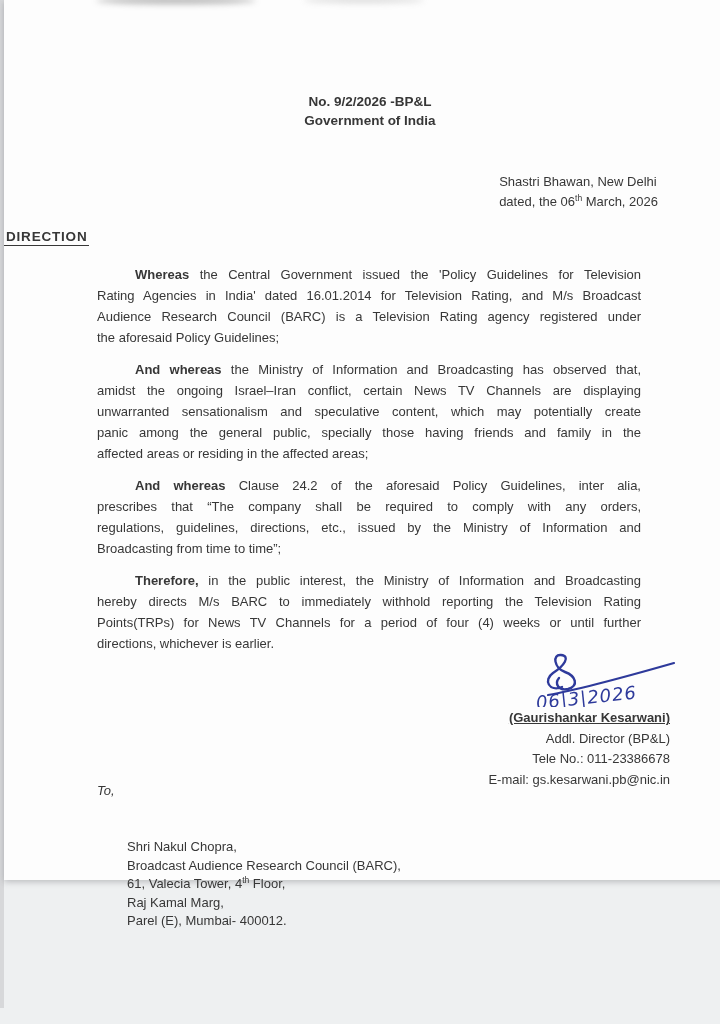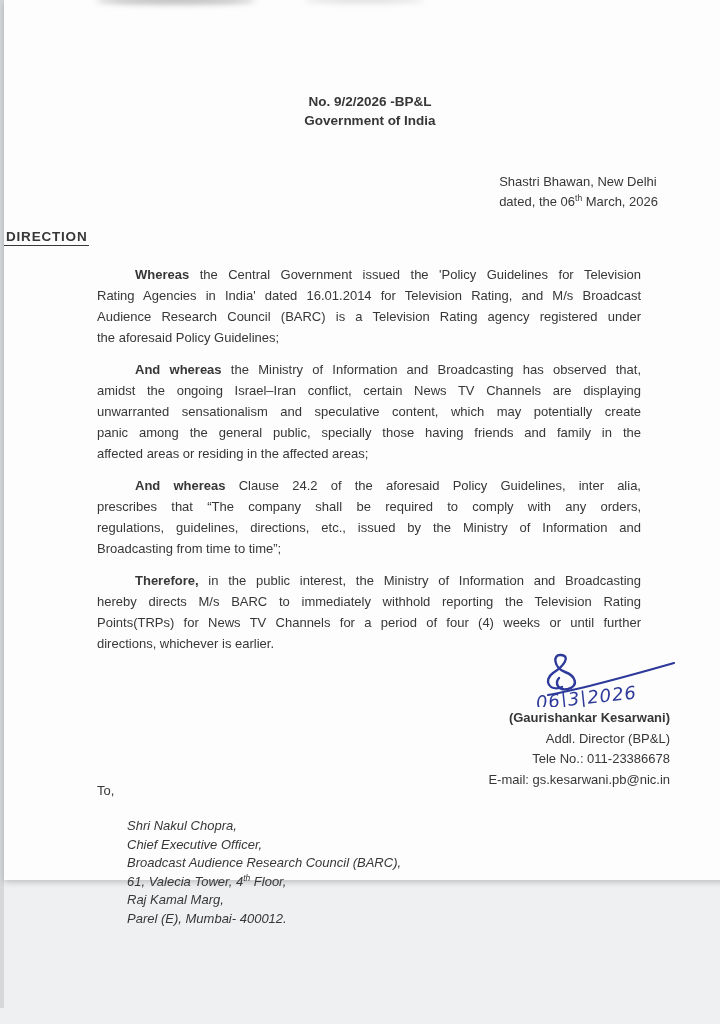--- a/index.html
+++ b/index.html
@@ -30,24 +30,24 @@
 
   .bodytext{position:absolute;top:264px;left:93px;width:552px;font-size:13px;line-height:21px;}
   .para{margin:0 8px 11px 0;}
   .ln{text-align:justify;text-align-last:justify;}
   .ln.last{text-align-last:left;}
   .ind{display:inline-block;width:38px;}
   .b{font-weight:bold;}
 
   .sig-art{position:absolute;top:643px;right:56px;width:152px;height:64px;}
   .sig-block{position:absolute;top:708px;right:66px;text-align:right;font-size:13px;line-height:20.5px;}
-  .sig-name{font-weight:bold;}
+  .sig-name{font-weight:bold;text-decoration:underline;}
 
-  .to{position:absolute;top:783px;left:93px;font-size:13px;}
-  .recipient{position:absolute;top:817px;left:123px;font-size:13px;line-height:18.5px;font-style:italic;}
+  .to{position:absolute;top:783px;left:93px;font-size:13px;font-style:italic;}
+  .recipient{position:absolute;top:838px;left:123px;font-size:13px;line-height:18.5px;}
 </style>
 </head>
 <body>
 
 <div class="edge-left"></div>
 
 <div class="page">
   <div class="smudge-a"></div>
   <div class="smudge-b"></div>
 
@@ -108,19 +108,18 @@
     <div class="sig-name">(Gaurishankar Kesarwani)</div>
     <div>Addl. Director (BP&amp;L)</div>
     <div>Tele No.: 011-23386678</div>
     <div>E-mail: gs.kesarwani.pb@nic.in</div>
   </div>
 
   <div class="to">To,</div>
 
   <div class="recipient">
     <div>Shri Nakul Chopra,</div>
-    <div>Chief Executive Officer,</div>
     <div>Broadcast Audience Research Council (BARC),</div>
     <div><span>61, Valecia Tower, 4</span><sup>th</sup><span> Floor,</span></div>
     <div>Raj Kamal Marg,</div>
     <div>Parel (E), Mumbai- 400012.</div>
   </div>
 </div>
 
 </body></html>

